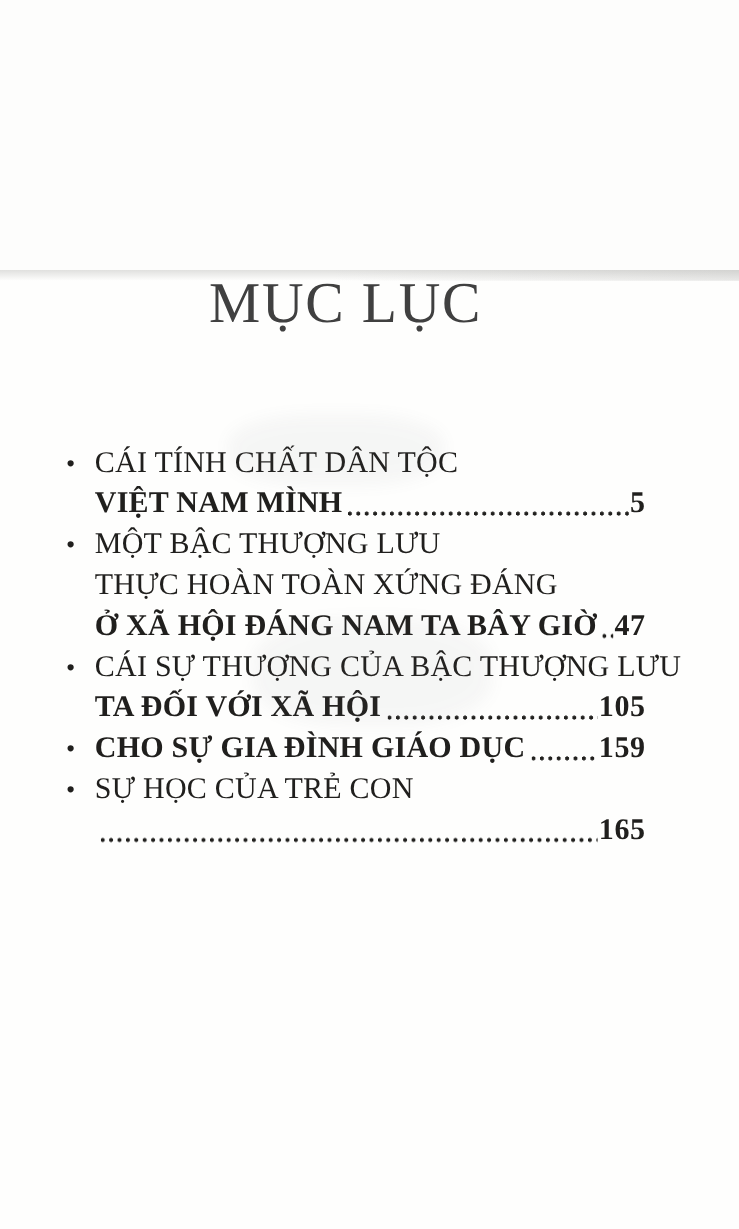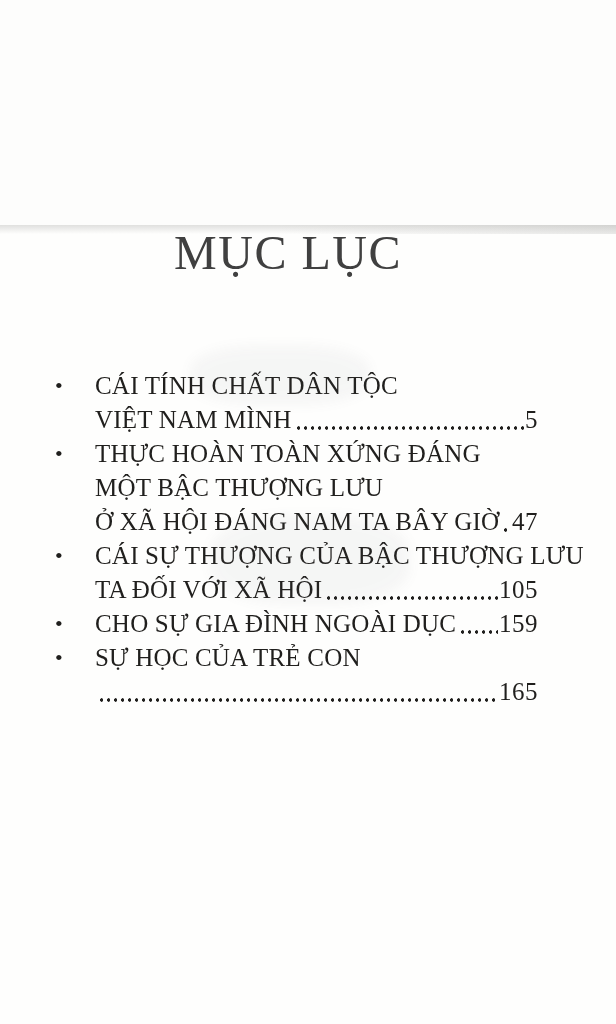--- a/index.html
+++ b/index.html
@@ -71,24 +71,24 @@
     font-size: 22px;
   }
   .entry-lines {
     flex: 1 1 auto;
     min-width: 0;
   }
   .line {
     line-height: 34px;
     letter-spacing: 0.2px;
     white-space: nowrap;
-    margin-left: 16px;
   }
   .line-last {
     display: flex;
+    font-weight: bold;
   }
   .line-last .text {
     flex: none;
   }
   .dots {
     flex: 1 1 auto;
     height: 4px;
     align-self: flex-end;
     margin: 0 1px 7px 5px;
     background-image: radial-gradient(circle at 1.6px 2px, #21201e 1.45px, rgba(0,0,0,0) 1.95px);
@@ -121,22 +121,22 @@
           <span class="text">VIỆT NAM MÌNH</span>
           <span class="dots"></span>
           <span class="pagenum">5</span>
         </div>
       </div>
     </div>
 
     <div class="entry">
       <span class="bullet-cell">•</span>
       <div class="entry-lines">
+        <div class="line">MỘT BẬC THƯỢNG LƯU</div>
         <div class="line">THỰC HOÀN TOÀN XỨNG ĐÁNG</div>
-        <div class="line">MỘT BẬC THƯỢNG LƯU</div>
         <div class="line line-last">
           <span class="text">Ở XÃ HỘI ĐÁNG NAM TA BÂY GIỜ</span>
           <span class="dots"></span>
           <span class="pagenum">47</span>
         </div>
       </div>
     </div>
 
     <div class="entry">
       <span class="bullet-cell">•</span>
@@ -147,21 +147,21 @@
           <span class="dots"></span>
           <span class="pagenum">105</span>
         </div>
       </div>
     </div>
 
     <div class="entry">
       <span class="bullet-cell">•</span>
       <div class="entry-lines">
         <div class="line line-last">
-          <span class="text">CHO SỰ GIA ĐÌNH NGOÀI DỤC</span>
+          <span class="text">CHO SỰ GIA ĐÌNH GIÁO DỤC</span>
           <span class="dots"></span>
           <span class="pagenum">159</span>
         </div>
       </div>
     </div>
 
     <div class="entry">
       <span class="bullet-cell">•</span>
       <div class="entry-lines">
         <div class="line">SỰ HỌC CỦA TRẺ CON</div>

